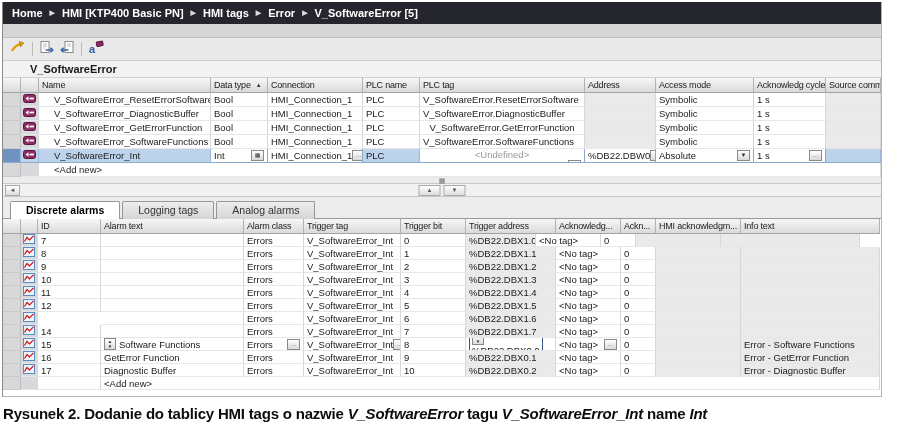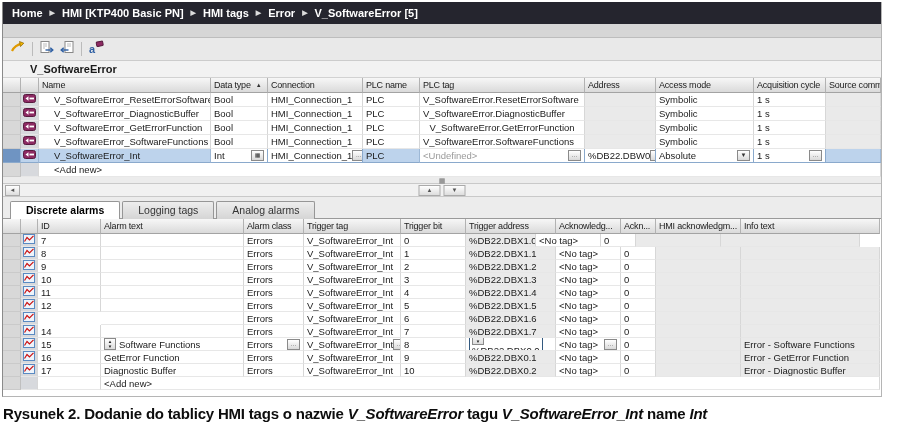--- a/index.html
+++ b/index.html
@@ -102,21 +102,21 @@
       <div class="grid-row hdr">
         <div class="cell hcell" style="width: 18px;"></div>
         <div class="cell hcell" style="width: 18px;"></div>
         <div class="cell hcell" style="width: 172px;">Name</div>
         <div class="cell hcell" style="width: 57px;">Data type<span class="sortmark">▲</span></div>
         <div class="cell hcell" style="width: 95px;">Connection</div>
         <div class="cell hcell" style="width: 57px;">PLC name</div>
         <div class="cell hcell" style="width: 165px;">PLC tag</div>
         <div class="cell hcell" style="width: 71px;">Address</div>
         <div class="cell hcell" style="width: 98px;">Access mode</div>
-        <div class="cell hcell" style="width: 72px;">Acquisition cycle</div>
+        <div class="cell hcell" style="width: 72px;">Acknowledg cycle</div>
         <div class="cell hcell" style="width: 55px;">Source comment</div>
       </div>
       <div class="grid-row">
         <div class="cell gutter" style="width: 18px;"></div>
         <div class="cell iconcell" style="width: 18px;">
           <span><svg width="13" height="9" viewBox="0 0 13 9">
               <rect x="0.5" y="0.5" width="12" height="8" rx="2" fill="#8d2a63" stroke="#571a3e"></rect>
               <path d="M2.5 4.5 L5.5 2.3 L5.5 6.7 Z" fill="#fff"></path>
               <rect x="6.5" y="3.6" width="4.5" height="1.8" fill="#fff"></rect>
             </svg></span>
@@ -276,21 +276,21 @@
           <span>Int</span>
           <span class="mini-btn">▦</span>
         </div>
         <div class="cell editor" style="width: 95px;">
           <span>HMI_Connection_1</span>
           <span class="mini-btn">…</span>
         </div>
         <div class="cell" style="width: 57px;">
           <span>PLC</span>
         </div>
-        <div class="cell editor" style="width: 165px;">
+        <div class="cell editor" style="width: 165px; flex-direction: column;">
           <span class="undef">&lt;Undefined&gt;</span>
           <span class="mini-btn">…</span>
         </div>
         <div class="cell editor" style="width: 71px;">
           <span>%DB22.DBW0</span>
           <span class="mini-btn">▼</span>
         </div>
         <div class="cell editor" style="width: 98px;">
           <span>Absolute</span>
           <span class="mini-btn">▼</span>

